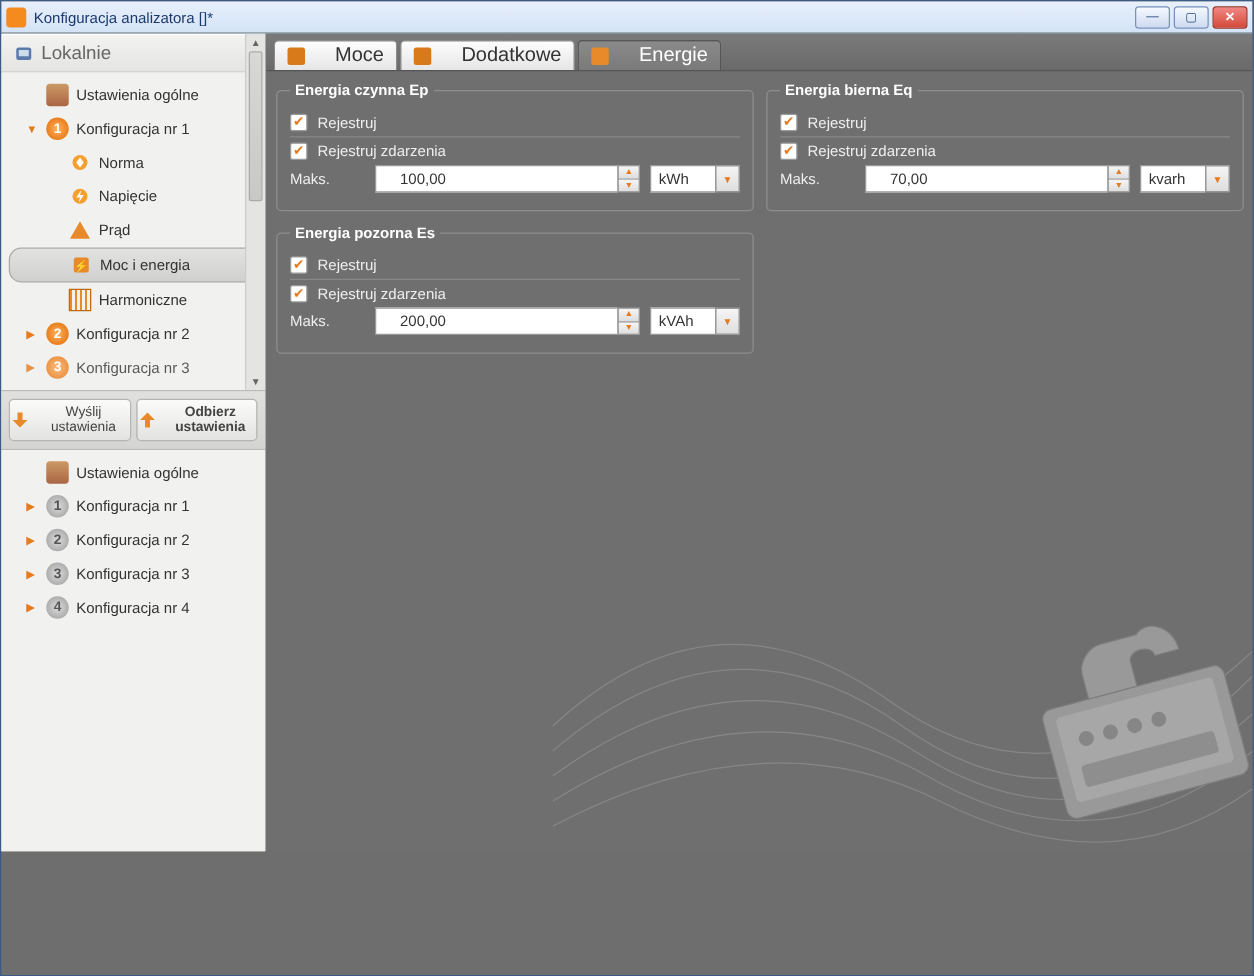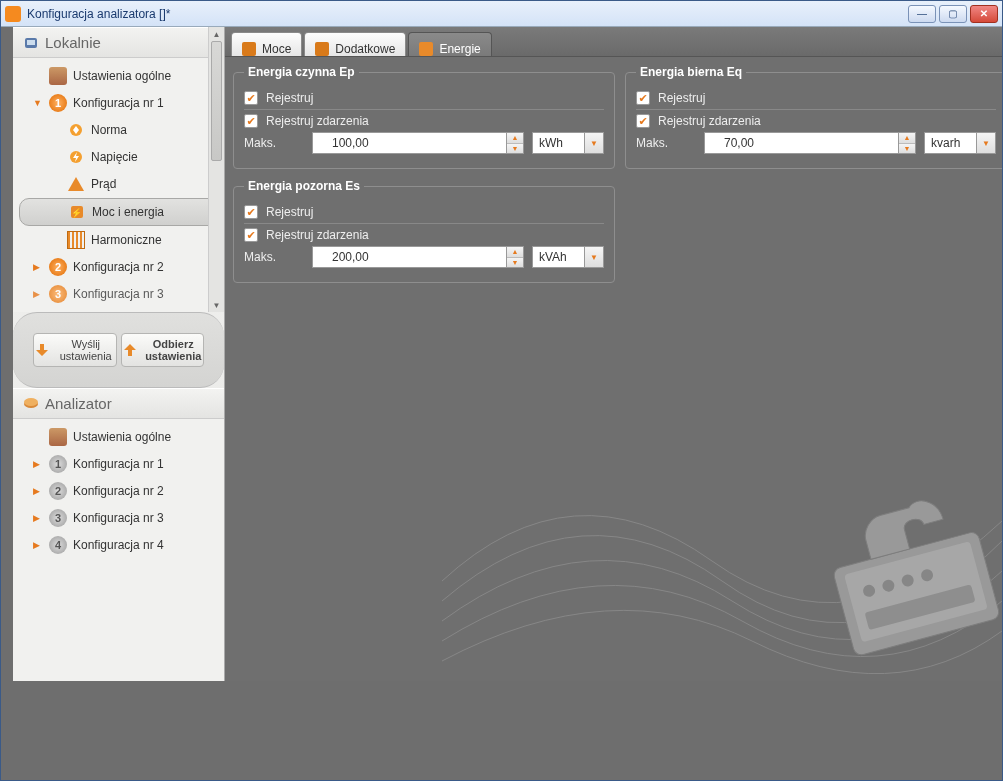--- a/index.html
+++ b/index.html
@@ -5,42 +5,42 @@
   * { box-sizing: border-box; margin: 0; padding: 0; font-family: "Segoe UI", Tahoma, sans-serif; }
   body { width: 1003px; height: 781px; background: #6e6e6e; overflow: hidden; border: 1px solid #3a5a88; }
   
   .titlebar { height: 26px; background: linear-gradient(#e8f0fb,#d4e3f7); display:flex; align-items:center; padding:0 4px; border-bottom:1px solid #9ab; }
   .titlebar .ticon { width:16px; height:16px; margin-right:6px; display:inline-block; background:#f58a1f; border-radius:3px; position:relative; }
   .titlebar .title { font-size:12px; color:#1a3a6e; flex:1; }
   .winbtns { display:flex; gap:3px; }
   .winbtn { width:28px; height:18px; border:1px solid #7a92b7; border-radius:3px; background:linear-gradient(#f5f9ff,#cddaf0); display:flex; align-items:center; justify-content:center; font-size:10px; color:#2a4a7a; cursor:default;}
   .winbtn.close { background:linear-gradient(#f08784,#d54a3a); border-color:#a03020; color:#fff; font-weight:bold; }
   
-  .body { display:flex; height:654px;margin-left:12px; }
+  .body { display:flex; height:654px; }
   .sidebar { width:212px; background:linear-gradient(#f2f2f0,#e8e8e6); display:flex; flex-direction:column; border-right:1px solid #aaa; }
   .scrollcol { flex:0 0 auto; max-height:348px; overflow:hidden; position:relative; }
   .secthdr { display:flex; align-items:center; gap:6px; padding:6px 10px; font-size:15px; color:#666; background:linear-gradient(#f3f3f1,#e4e4e2); border-bottom:1px solid #ccc; border-top:1px solid #fff; }
   .secthdr .sicon { width:16px; height:16px; display:inline-block; }
   .tree { padding:4px 0 4px 0; background:#f1f1ef; }
   .node { display:flex; align-items:center; gap:6px; padding:4px 6px 4px 14px; font-size:12px; color:#333; cursor:default; border-radius:10px; margin:1px 6px; }
   .node .exp { width:10px; font-size:9px; color:#e67a1f; }
   .node .nicon { width:18px; height:18px; display:inline-flex; align-items:center; justify-content:center; font-size:11px; }
   .node.child { padding-left:48px; }
   .node.selected { background:linear-gradient(#e2e2e0,#d0d0ce); border:1px solid #a8a8a6; }
-  .btnrow { display:flex; gap:4px; padding:20px; background:linear-gradient(#e0e0de,#d4d4d2); border-top:1px solid #bbb; border-bottom:1px solid #bbb;border-radius:24px; }
+  .btnrow { display:flex; gap:4px; padding:6px; background:linear-gradient(#e0e0de,#d4d4d2); border-top:1px solid #bbb; border-bottom:1px solid #bbb; }
   .bigbtn { flex:1; height:34px; border:1px solid #b5b5b3; border-radius:4px; background:linear-gradient(#fbfbf9,#e3e3e1); display:flex; align-items:center; justify-content:center; gap:6px; font-size:11px; color:#444; line-height:1.1; }
   .bigbtn .bicon { width:16px; height:16px; }
   .vscroll { position:absolute; right:0; top:0; bottom:0; width:16px; background:#e4e4e2; border-left:1px solid #ccc; }
   .vscroll .thumb { position:absolute; left:2px; right:2px; top:14px; height:120px; background:linear-gradient(#d8d8d6,#c8c8c6); border:1px solid #aaa; border-radius:2px;}
   .vscroll .arr { position:absolute; left:0; right:0; height:14px; display:flex; align-items:center; justify-content:center; font-size:8px; color:#666;}
   .vscroll .arr.up{top:0;} .vscroll .arr.dn{bottom:0;}
   
   .content { flex:1; background:#6f6f6f; position:relative; overflow:hidden; }
   .tabsbar { height:30px; background:linear-gradient(#7a7a7a,#6a6a6a); display:flex; align-items:flex-end; padding:0 6px; gap:2px; border-bottom:1px solid #555;}
-  .tab { height:24px; padding:0 10px; display:flex; align-items:flex-end; gap:6px; font-size:12px; border:1px solid #8a8a8a; border-bottom:none; border-radius:4px 4px 0 0; background:linear-gradient(#fdfdfd,#e6e6e6); color:#333; }
+  .tab { height:24px; padding:0 10px; display:flex; align-items:center; gap:24px; font-size:16px; border:1px solid #8a8a8a; border-bottom:none; border-radius:4px 4px 0 0; background:linear-gradient(#fdfdfd,#e6e6e6); color:#333; }
   .tab .tabicon{ width:14px; height:14px; background:#d97a1a; border-radius:2px; display:inline-block;}
   .tab.active { background:linear-gradient(#8a8a8a,#7a7a7a); color:#fff; border-color:#555;}
   .tab.active .tabicon{ background:#e88a2a; }
   .panelarea { padding:8px; display:flex; gap:10px; align-items:flex-start; }
   .col { display:flex; flex-direction:column; gap:10px; }
   fieldset.group { border:1px solid #8e8e8e; border-radius:4px; padding:8px 10px 10px 10px; background:transparent; width:380px; color:#fff; }
   fieldset.group legend { font-size:12px; font-weight:bold; color:#fff; padding:0 4px; }
   .row { display:flex; align-items:center; gap:8px; margin:4px 0; font-size:12px; }
   .hr { border-top:1px solid #888; margin:4px 0; }
   .chk { width:14px; height:14px; border:1px solid #999; background:#fff; display:inline-flex; align-items:center; justify-content:center; border-radius:2px;}
@@ -164,27 +164,20 @@
         <span style="text-align:center;">Wyślij ustawienia</span>
       </div>
       <div class="bigbtn">
         <span class="bicon"><svg width="16" height="16">
               <path d="M8 2 L14 8 H10 V14 H6 V8 H2 Z" fill="#e88a2a"></path>
             </svg></span>
         <span style="text-align:center;font-weight:bold;">Odbierz ustawienia</span>
       </div>
     </div>
 
-    <div class="secthdr">
-      <span class="sicon"><svg width="16" height="16">
-            <ellipse cx="8" cy="8" rx="7" ry="4" fill="#d98a3a"></ellipse>
-            <ellipse cx="8" cy="6" rx="7" ry="4" fill="#efb060"></ellipse>
-          </svg></span>
-      <span>Analizator</span>
-    </div>
     <div class="tree" style="flex:1;">
       <div class="node">
         <span class="exp"></span>
         <span class="nicon ic-gear"></span>
         <span>Ustawienia ogólne</span>
       </div>
       <div class="node">
         <span class="exp">▶</span>
         <span class="nicon ic-gray-circle">1</span>
         <span>Konfiguracja nr 1</span>

